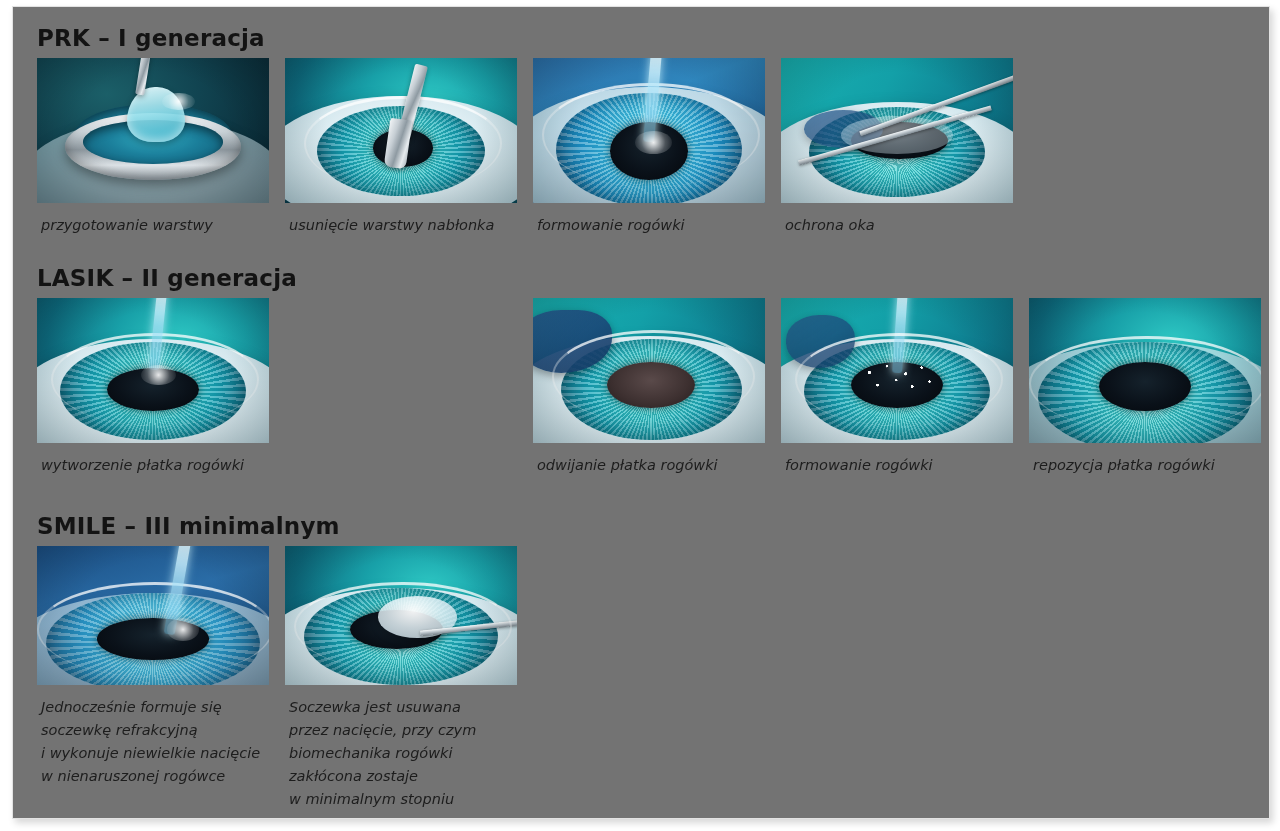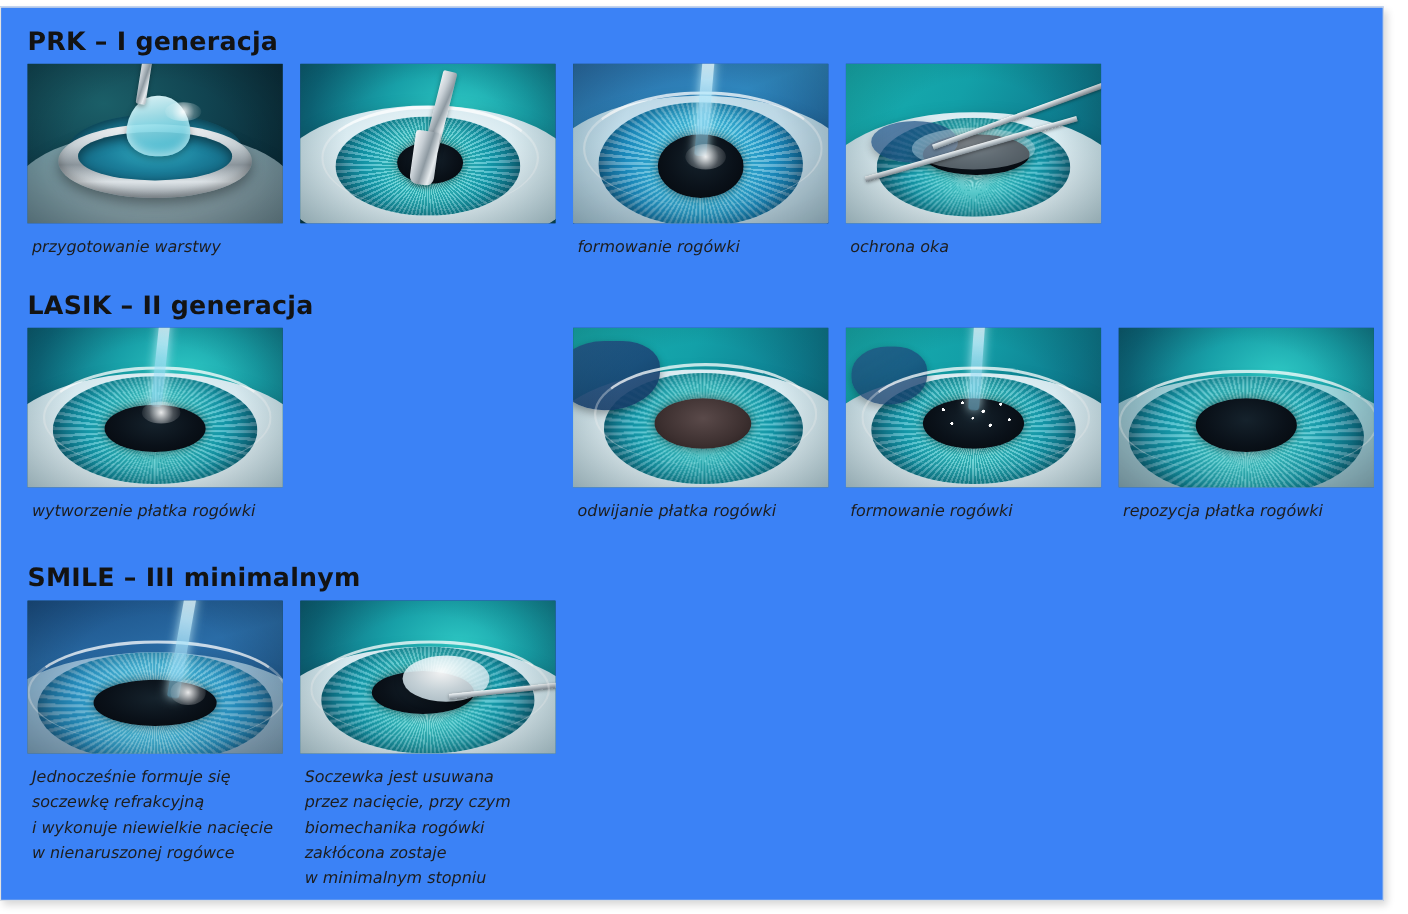--- a/index.html
+++ b/index.html
@@ -9,25 +9,25 @@
   }
   body {
     width: 1280px;
     height: 831px;
     font-family: "Liberation Sans", sans-serif;
     overflow: hidden;
   }
 
   .page-frame {
     position: absolute;
-    left: 0;
+    left: 12px;
     top: 6px;
     width: 1258px;
     height: 813px;
-    background: #3b82f6;
+    background: #737373;
     border: 1px solid #e2e2e2;
     box-shadow: 3px 4px 7px rgba(0,0,0,0.16);
     box-sizing: border-box;
     padding-left: 20px;
   }
 
   .content {
     position: absolute;
     left: 0; top: 0;
     width: 100%;
@@ -207,20 +207,21 @@
       <div class="scene bg-teal">
         <div class="sclera" style="left:-10%; top:26%; width:120%; height:92%;"></div>
         <div class="iris iris-teal" style="left:14%; top:33%; width:72%; height:62%;"></div>
         <div class="pupil" style="left:38%; top:49%; width:26%; height:26%;"></div>
         <div class="cornea-arc" style="left:8%; top:26%; width:84%; height:64%;"></div>
         <div class="blade" style="left:52%; top:4%; width:13px; height:52%; transform:rotate(14deg); border-radius:2px;"></div>
         <div class="blade" style="left:44%; top:42%; width:22px; height:34%; transform:rotate(8deg); border-radius:3px 3px 7px 7px;"></div>
         <div class="vignette"></div>
       </div>
     </div>
+    <div class="caption" style="left:4px; top:156px; width:250px;">usunięcie warstwy nabłonka</div>
   </div>
 
   <div class="panel" style="left:520px; top:51px; width:232px; height:145px;">
     <div class="panel-image" style="width:232px; height:145px;">
       <div class="scene bg-blue">
         <div class="sclera" style="left:-12%; top:20%; width:124%; height:100%; opacity:0.85;"></div>
         <div class="iris" style="left:10%; top:24%; width:80%; height:78%;"></div>
         <div class="pupil" style="left:33%; top:44%; width:34%; height:40%;"></div>
         <div class="cornea-arc" style="left:4%; top:17%; width:92%; height:70%;"></div>
         <div class="laser-beam" style="left:49%; top:-4%; width:11px; height:62%; transform:rotate(5deg); border-radius:3px;"></div>

